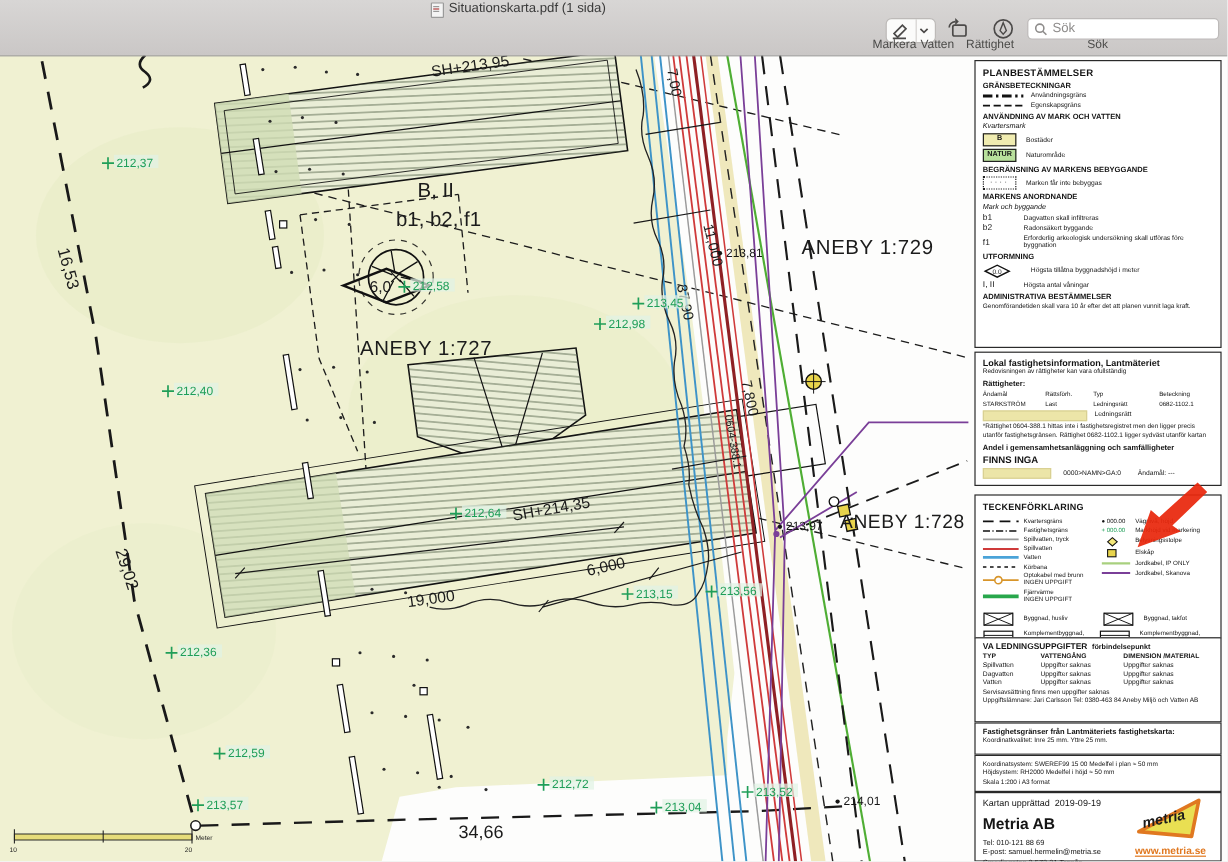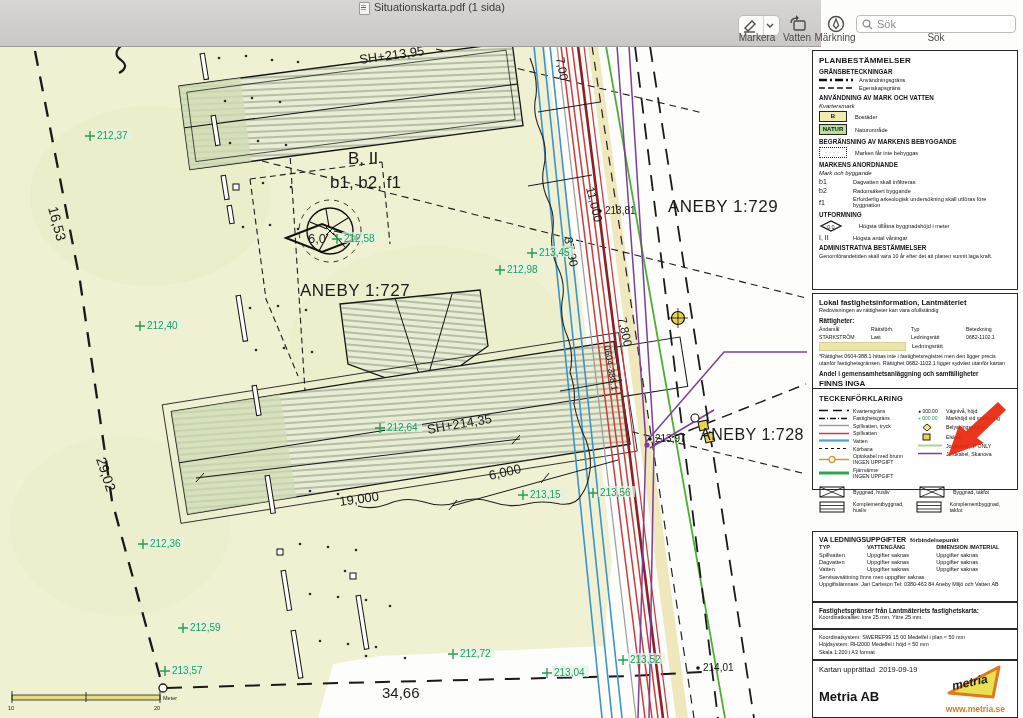--- a/index.html
+++ b/index.html
@@ -1,23 +1,23 @@
 <!DOCTYPE html>
 <html><head>
 <meta charset="utf-8">
 <style>
   html,body{margin:0;padding:0;background:#e8e8e8}
   .screen{position:relative;width:1023px;height:718px;overflow:hidden;background:#fdfdfc;font-family:"Liberation Sans",sans-serif}
   
-  .chrome{position:absolute;left:0;top:0;width:821px;height:46px;background:linear-gradient(#d8d6d5,#cac7c6);border-bottom:1px solid #9f9d9c;z-index:40}
+  .chrome{position:absolute;left:0;top:0;width:1023px;height:46px;background:linear-gradient(#d8d6d5,#cac7c6);border-bottom:1px solid #9f9d9c;z-index:40}
   .doc-title{position:absolute;left:374px;top:1px;font-size:11px;color:#3a3a3a}
   .doc-icon{position:absolute;left:359px;top:2px;width:9px;height:11px;background:#f4f4f4;border:1px solid #9a9a9a;border-radius:1px}
   .doc-icon::after{content:"";position:absolute;left:1px;top:2px;width:5px;height:1px;box-shadow:0 2px 0 #b04040,0 4px 0 #999;background:#999}
   .tb-btn{position:absolute;top:14px;height:30px;text-align:center;color:#4c4a49}
-  .tb-label{position:absolute;top:32px;font-size:10px;color:#4a4a48;width:60px;text-align:center}
+  .tb-label{position:absolute;top:32px;font-size:10px;color:#4a4a48;width:60px;text-align:left}
   .seg{position:absolute;left:738px;top:15px;width:40px;height:19px;background:#fbfbfa;border:1px solid #bdbab8;border-radius:5px;display:flex;align-items:center}
   .seg .divider{width:1px;height:19px;background:#d4d2d0;margin-left:2px}
   .search{position:absolute;left:856px;top:15px;width:160px;height:18px;background:#fff;border:1px solid #bdbab9;border-radius:4px;display:flex;align-items:center;padding:0 5px;box-sizing:border-box}
   .search span.ph{font-size:11px;color:#8e8c8b;margin-left:4px}
   
   .page{position:absolute;left:0;top:46px;width:1023px;height:672px;background:#fdfdfc}
   svg text{font-family:"Liberation Sans",sans-serif;fill:#1b1b1b}
   .elev text{fill:#1f9e58;font-size:10px}
   .ecross{stroke:#1f9e58;stroke-width:1.4;fill:none}
   .ehl{fill:#e0f3e5;opacity:.72}
@@ -70,21 +70,21 @@
       </svg>
     </div>
     <div class="tb-label" style="left:767px">Vatten</div>
 
     <div class="tb-btn" style="left:824px;width:24px">
       <svg width="22" height="20" viewBox="0 0 22 20">
         <circle cx="11" cy="10" r="7.5" fill="none" stroke="#4c4a49" stroke-width="1.4"></circle>
         <path d="M11 5 l2.6 6.5 -2.6 3 -2.6 -3 Z" fill="none" stroke="#4c4a49" stroke-width="1.2"></path>
       </svg>
     </div>
-    <div class="tb-label" style="left:805px">Märkning</div>
+    <div class="tb-label" style="left:805px">Rättighet</div>
 
     <div class="search">
       <svg width="11" height="11" viewBox="0 0 11 11">
         <circle cx="4.5" cy="4.5" r="3.4" fill="none" stroke="#8e8c8b" stroke-width="1.3"></circle>
         <path d="M7 7 L10 10" stroke="#8e8c8b" stroke-width="1.3"></path>
       </svg>
       <span class="ph">Sök</span>
     </div>
     <div class="tb-label" style="left:906px">Sök</div>
   </div>
@@ -462,21 +462,21 @@
       <span class="lbl">Högsta tillåtna byggnadshöjd i meter</span>
     </div>
     <div class="row">
         <span class="code">I, II</span>
         <span class="lbl">Högsta antal våningar</span>
       </div>
     <div class="st">ADMINISTRATIVA BESTÄMMELSER</div>
     <div class="tinytxt">Genomförandetiden skall vara 10 år efter det att planen vunnit laga kraft.</div>
   </div>
 
-  <div class="box" style="top:388px;height:102px">
+  <div class="box" style="top:412px;height:120px">
     <div class="bt" style="font-size:7.5px">TECKENFÖRKLARING</div>
     <div style="display:flex">
       <div style="width:100px">
         <div class="legrow">
             <svg class="legsw" height="5">
               <line x1="0" y1="2.5" x2="30" y2="2.5" stroke="#111" stroke-width="1.6" stroke-dasharray="9 5"></line>
             </svg>
             <span class="leglbl">Kvartersgräns</span>
           </div>
         <div class="legrow">
@@ -624,28 +624,28 @@
   </div>
 
   <div class="box" style="top:629px;height:31px">
     <div class="tinytxt">Koordinatsystem: SWEREF99 15 00   Medelfel i plan ≈ 50 mm</div>
     <div class="tinytxt">Höjdsystem:  RH2000   Medelfel i höjd ≈ 50 mm</div>
     <div class="tinytxt">Skala 1:200 i A3 format</div>
   </div>
 
   <div class="box" style="top:660px;height:58px">
     <div style="font-size:7.5px;font-weight:normal"><span>Kartan upprättad</span>&nbsp;&nbsp;<span>2019-09-19</span></div>
-    <div style="font-size:13px;font-weight:bold;margin:15px 0">Metria AB</div>
+    <div style="font-size:13px;font-weight:bold;margin:5px 0">Metria AB</div>
     <div class="tinytxt" style="font-size:6.2px">Tel: 010-121 88 69</div>
     <div class="tinytxt" style="font-size:6.2px">E-post: samuel.hermelin@metria.se</div>
     <div class="tinytxt" style="font-size:6.2px">Smedjegatan 3    573 31 Tranås</div>
     <svg width="66" height="38" viewBox="0 0 66 38" style="position:absolute;right:10px;top:2px">
       <polygon points="8,30 58,4 52,34" fill="#e9df52" stroke="#e07820" stroke-width="3" stroke-linejoin="round"></polygon>
       <text x="12" y="27" font-size="12" font-weight="bold" font-style="italic" fill="#e07820" transform="rotate(-12 12 27)">metria</text>
     </svg>
-    <div style="position:absolute;right:12px;bottom:3px;font-size:8.5px;font-weight:bold;color:#e07820;">www.metria.se</div>
+    <div style="position:absolute;right:12px;bottom:3px;font-size:8.5px;font-weight:bold;color:#e07820;text-decoration:underline">www.metria.se</div>
   </div>
 
   <svg class="red-arrow" width="80" height="62" viewBox="0 0 80 62">
     <path d="M70 3 L78 11 L49 39 L56 44 L20 57 L31 26 L38 32 Z" fill="#e8270c" opacity="0.93"></path>
   </svg>
 
 </div>
 
 </body></html>

